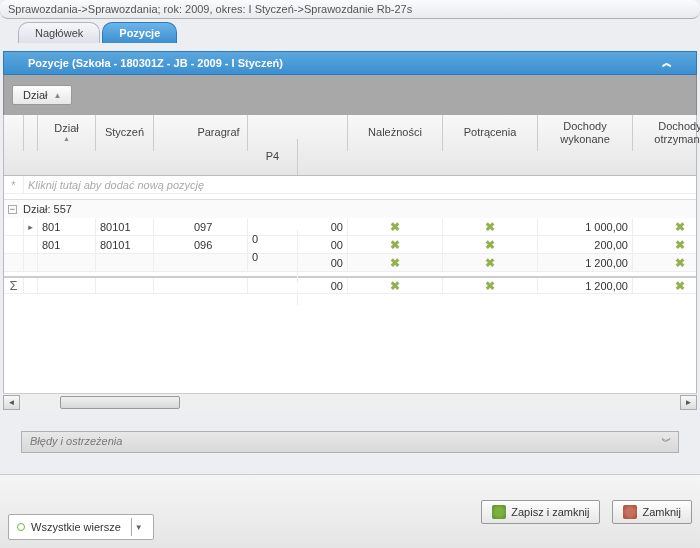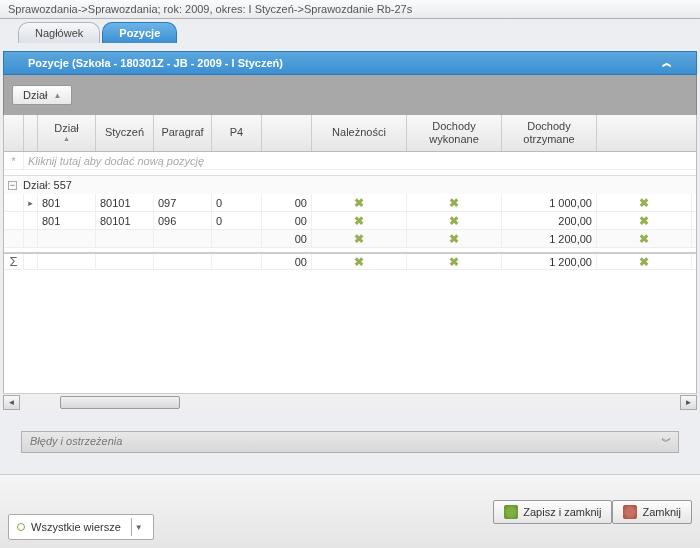--- a/index.html
+++ b/index.html
@@ -1,36 +1,36 @@
 <!DOCTYPE html>
 <html><head>
 <meta charset="utf-8">
 <style>
 * { box-sizing: border-box; margin: 0; padding: 0; }
 body { font-family: Tahoma, Arial, sans-serif; font-size: 11px; background: #f0f0f0; color: #333; width: 700px; height: 548px; overflow: hidden; }
 .window { width: 700px; height: 548px; background: #eceef2; display: flex; flex-direction: column; }
-.titlebar { background: linear-gradient(#fafbfc, #e8eaed); border-bottom: 1px solid #b0b0b0; padding: 3px 8px; font-size: 11px; color: #555; }
+.titlebar { background: linear-gradient(#fafbfc, #e8eaed); border-bottom: 1px solid #b0b0b0; padding: 3px 8px; font-size: 11px; color: #555; border-radius: 8px; }
 .tabs { display: flex; padding: 3px 18px 8px; background: #eceef2; gap: 2px; }
 .tab { padding: 4px 16px; border-radius: 10px 10px 0 0; font-size: 11px; cursor: pointer; }
 .tab.active { background: linear-gradient(#6cb4e8, #3b8fd1); color: #fff; font-weight: bold; border: 1px solid #2a7bbc; border-bottom: none; }
 .tab.inactive { background: linear-gradient(#f5f7fa, #dde1e8); border: 1px solid #b0b6c0; border-bottom: none; color: #444; }
 .section-header { background: linear-gradient(#5ba7dd, #3b8fd1); color: #fff; font-weight: bold; padding: 4px 24px; font-size: 11px; display: flex; justify-content: space-between; align-items: center; border: 1px solid #2a7bbc; margin: 0 3px; }
 .chevron { font-size: 10px; }
 .group-panel { background: #a8a8a8; padding: 10px 8px; margin: 0 3px; border-left: 1px solid #888; border-right: 1px solid #888; }
 .group-chip { display: inline-flex; align-items: center; background: linear-gradient(#fdfdfd, #e8e8e8); border: 1px solid #999; padding: 3px 10px; border-radius: 2px; font-size: 11px; color: #333; gap: 6px; }
 .sort-arrow { font-size: 8px; color: #888; }
 .grid-wrap { margin: 0 3px; flex: 1; display: flex; flex-direction: column; border-left: 1px solid #bbb; border-right: 1px solid #bbb; background: #fff; }
 .grid-header { display: flex; background: linear-gradient(#f8f8f8, #e6e6e6); border-bottom: 1px solid #bbb; }
 .gh { border-right: 1px solid #ccc; padding: 6px 4px; text-align: center; font-size: 11px; color: #444; display: flex; align-items: center; justify-content: center; flex-direction: column; line-height: 1.2; height: 36px; }
 .c-ind { width: 20px; flex-shrink: 0; }
 .c-exp { width: 14px; flex-shrink: 0; }
 .c-dzial { width: 58px; flex-shrink: 0; }
 .c-rozdz { width: 58px; flex-shrink: 0; }
-.c-para { width: 58px; flex-shrink: 0; }
-.c-p4 { width: 50px; flex-shrink: 0; }
+.c-para { width: 58px; flex-shrink: 0; margin-left: 36px; }
+.c-p4 { width: 50px; flex-shrink: 0; margin-top: 24px; }
 .c-blank { width: 50px; flex-shrink: 0; }
 .c-nal { width: 95px; flex-shrink: 0; }
 .c-pot { width: 95px; flex-shrink: 0; }
 .c-dwyk { width: 95px; flex-shrink: 0; }
 .c-dotrz { width: 95px; flex-shrink: 0; }
 .grid-body { flex: 1; background: #fff; overflow: hidden; }
 .grid-row { display: flex; height: 18px; align-items: center; border-bottom: 1px solid #eee; }
 .gc { border-right: 1px solid #eee; padding: 0 4px; height: 100%; display: flex; align-items: center; font-size: 11px; }
 .gc.r { justify-content: flex-end; }
 .gc.c { justify-content: center; }
@@ -43,21 +43,21 @@
 .sigma { font-size: 13px; color: #666; }
 .x-icon { color: #94b050; font-weight: bold; font-size: 12px; }
 .scroll-h { height: 17px; background: #efefef; border-top: 1px solid #ccc; display: flex; align-items: center; margin: 0 3px; }
 .sb-btn { width: 17px; height: 15px; background: linear-gradient(#f8f8f8, #ddd); border: 1px solid #aaa; display: flex; align-items: center; justify-content: center; font-size: 8px; color: #555; }
 .sb-thumb { width: 120px; height: 13px; margin-left: 40px; background: linear-gradient(#f0f0f0, #d8d8d8); border: 1px solid #999; border-radius: 2px; }
 .errors-bar { background: linear-gradient(#e8e8e8, #d8d8d8); border: 1px solid #b0b0b0; padding: 3px 8px; margin: 21px; font-size: 11px; color: #777; font-style: italic; display: flex; justify-content: space-between; }
 .bottom-bar { background: linear-gradient(#f5f5f5, #e5e5e5); border-top: 1px solid #ccc; padding: 8px; display: flex; justify-content: space-between; align-items: center; }
 .filter-box { display: flex; align-items: center; gap: 6px; background: #fff; border: 1px solid #aaa; padding: 3px 8px; border-radius: 2px; margin-top: 31px; }
 .filter-dot { width: 8px; height: 8px; border: 1px solid #7cb03f; border-radius: 50%; }
 .filter-dd { width: 14px; height: 18px; border-left: 1px solid #aaa; text-align: center; font-size: 8px; color: #666; margin-left: 4px; padding-left: 3px; display: flex; align-items: center; }
-.btns { display: flex; gap: 0; }
+.btns { display: flex; gap: 12px; }
 .btn { background: linear-gradient(#fdfdfd, #e6e6e6); border: 1px solid #999; padding: 4px 10px; font-size: 11px; display: flex; align-items: center; gap: 5px; border-radius: 2px; cursor: pointer; }
 .btn-ico { width: 14px; height: 14px; display: inline-block; }
 .ico-save { background: radial-gradient(circle, #7cb03f 40%, #5a8a2a 100%); border-radius: 2px; position: relative; }
 .ico-close { background: radial-gradient(circle, #c86f5f 40%, #a04a3a 100%); border-radius: 2px; }
 .row-arrow { font-size: 9px; color: #666; }
 </style>
 </head>
 <body>
 
 <div class="window">
@@ -86,20 +86,21 @@
       <div class="gh c-exp"></div>
       <div class="gh c-dzial">
           <span>Dział</span>
           <span class="sort-arrow" style="font-size:7px;">▲</span>
         </div>
       <div class="gh c-rozdz">Styczeń</div>
       <div class="gh c-para">Paragraf</div>
       <div class="gh c-p4">P4</div>
       <div class="gh c-blank"></div>
       <div class="gh c-nal">Należności</div>
+      <div class="gh c-pot">Potrącenia</div>
       <div class="gh c-dwyk">Dochody wykonane</div>
       <div class="gh c-dotrz">Dochody otrzymane</div>
     </div>
 
     <div class="grid-body">
       <div class="grid-row new-row">
         <div class="gc c-ind c">*</div>
         <div class="gc" style="flex:1; border-right:none;">Kliknij tutaj aby dodać nową pozycję</div>
       </div>
       <div style="height:6px; border-bottom:1px solid #ddd;"></div>

